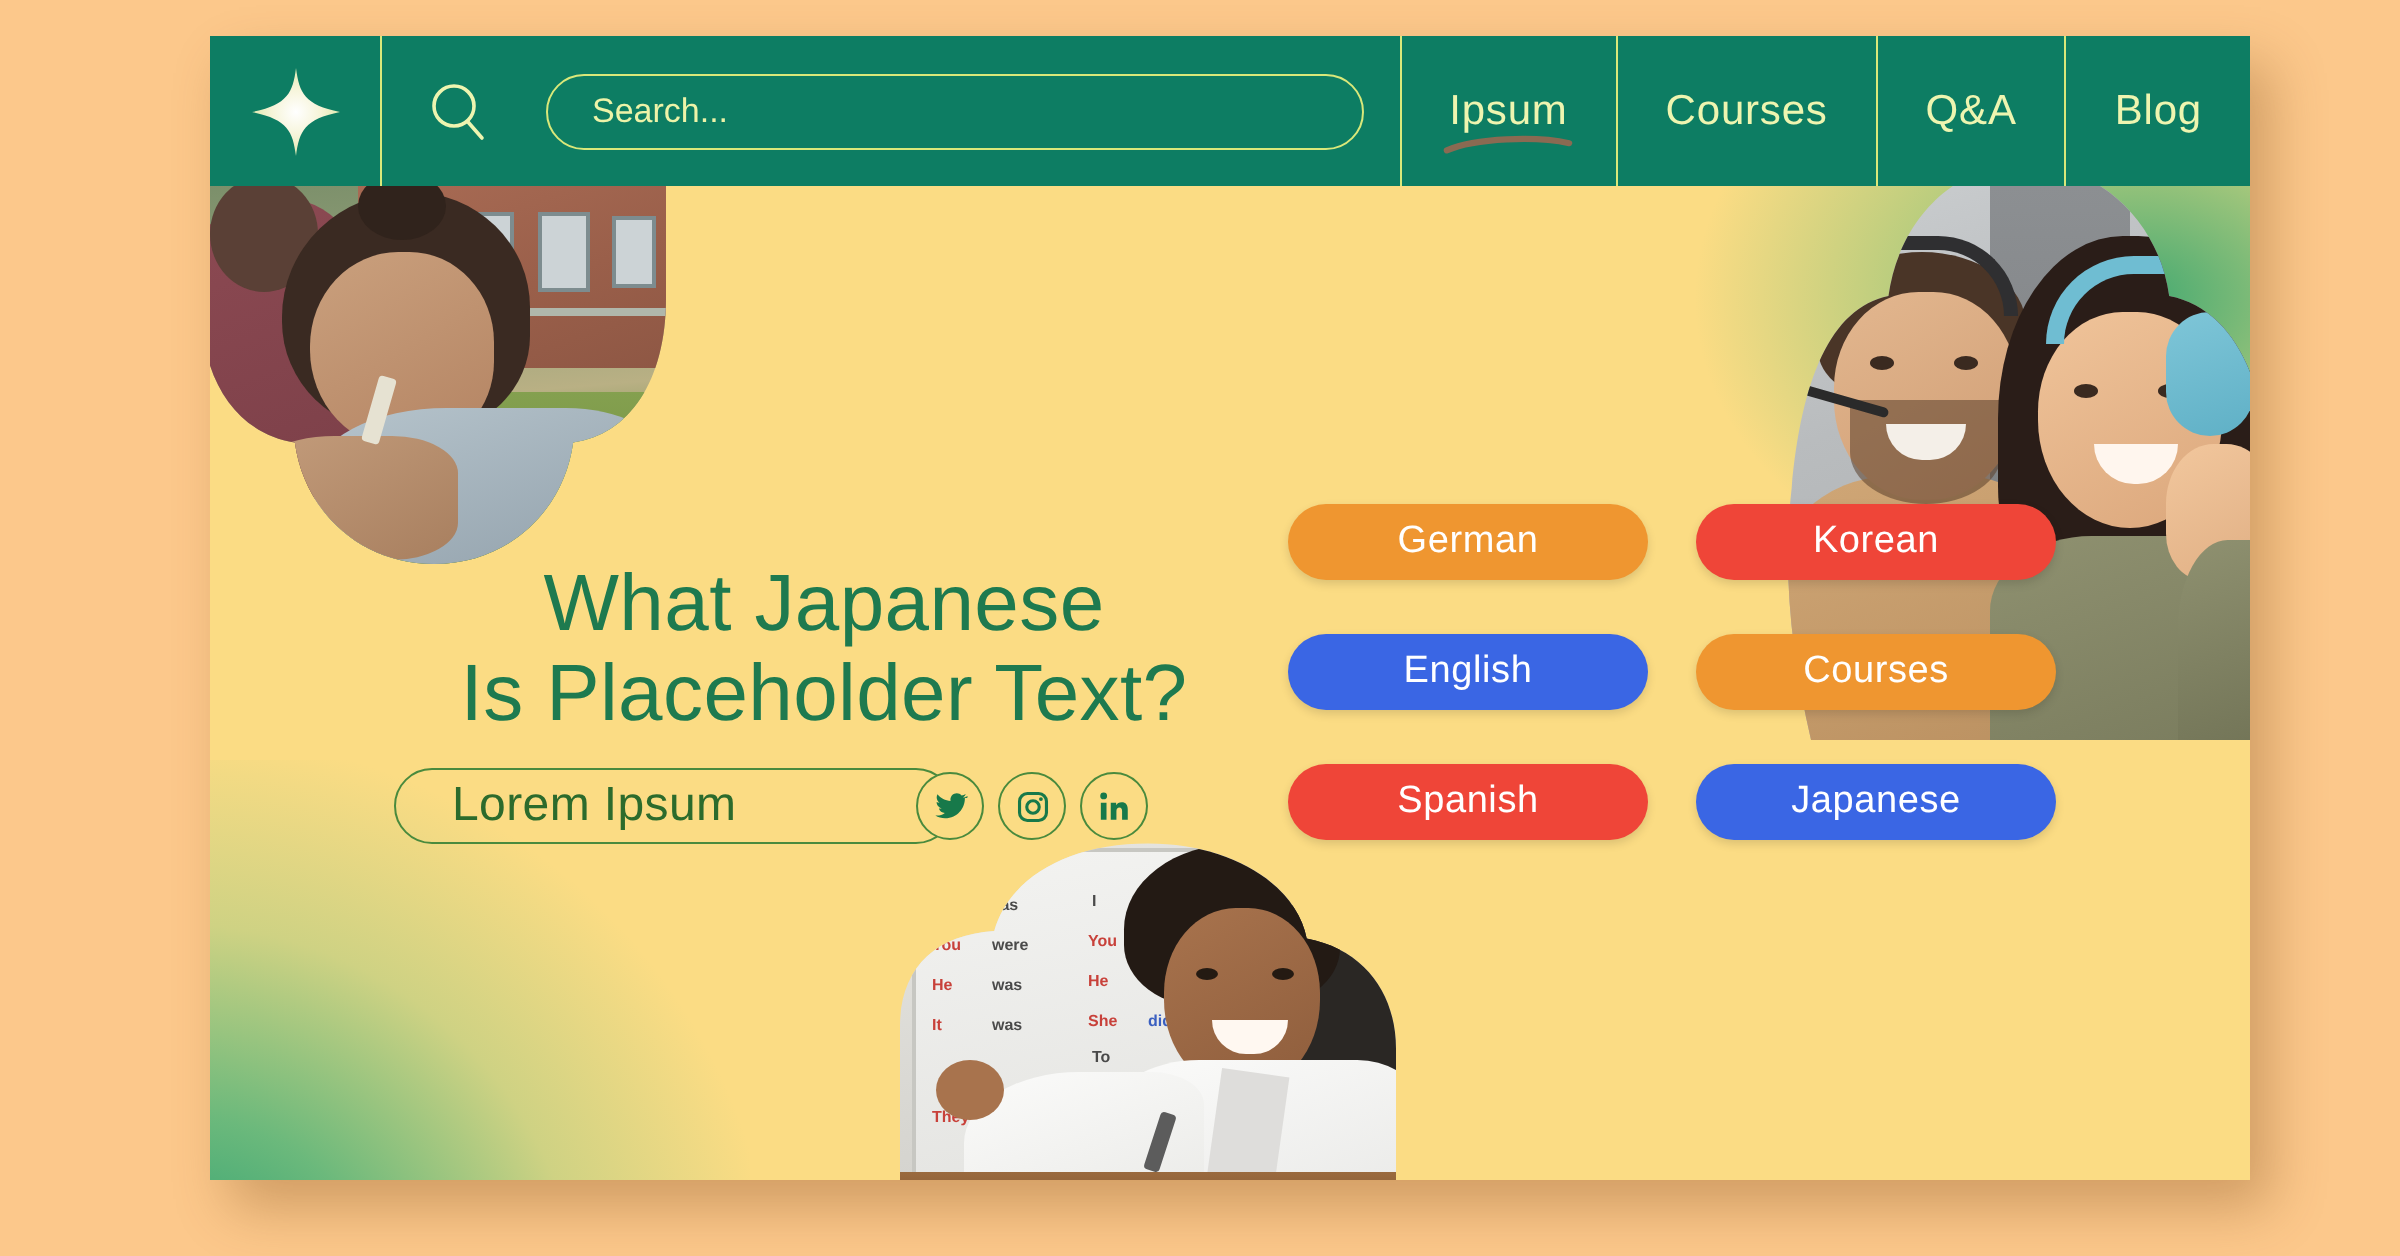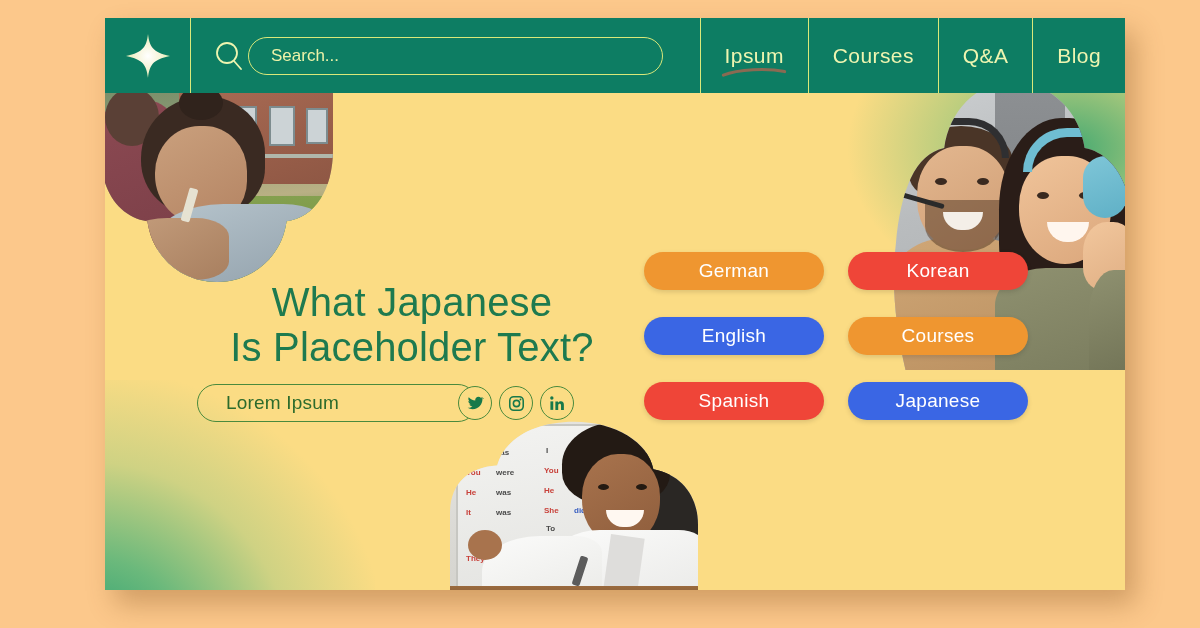--- a/index.html
+++ b/index.html
@@ -83,21 +83,21 @@
     position: relative;
   }
 
   #logo-cell { width: 86px; flex: 0 0 86px; }
   #sparkle-icon { display: block; }
 
   #search-cell {
     flex: 1 1 auto;
     justify-content: flex-start;
     padding: 0 18px 0 22px;
-    gap: 3px;
+    gap: 28px;
   }
   #search-icon { flex: 0 0 auto; }
 
   #search-input {
     flex: 1 1 auto;
     height: 38px;
     border-radius: 19px;
     border: 1.6px solid #d9e87a;
     background: transparent;
     color: #f2f6b6;
@@ -408,21 +408,21 @@
     border-radius: 20px;
     display: flex;
     align-items: center;
     padding-left: 28px;
     z-index: 21;
     background: transparent;
     cursor: pointer;
   }
   #cta-label {
     color: #2c6b2c;
-    font-size: 19px;
+    font-size: 24px;
     letter-spacing: 0.2px;
   }
   #social-group {
     position: absolute;
     left: 353px;
     top: 368px;
     display: flex;
     gap: 7px;
     z-index: 22;
   }

